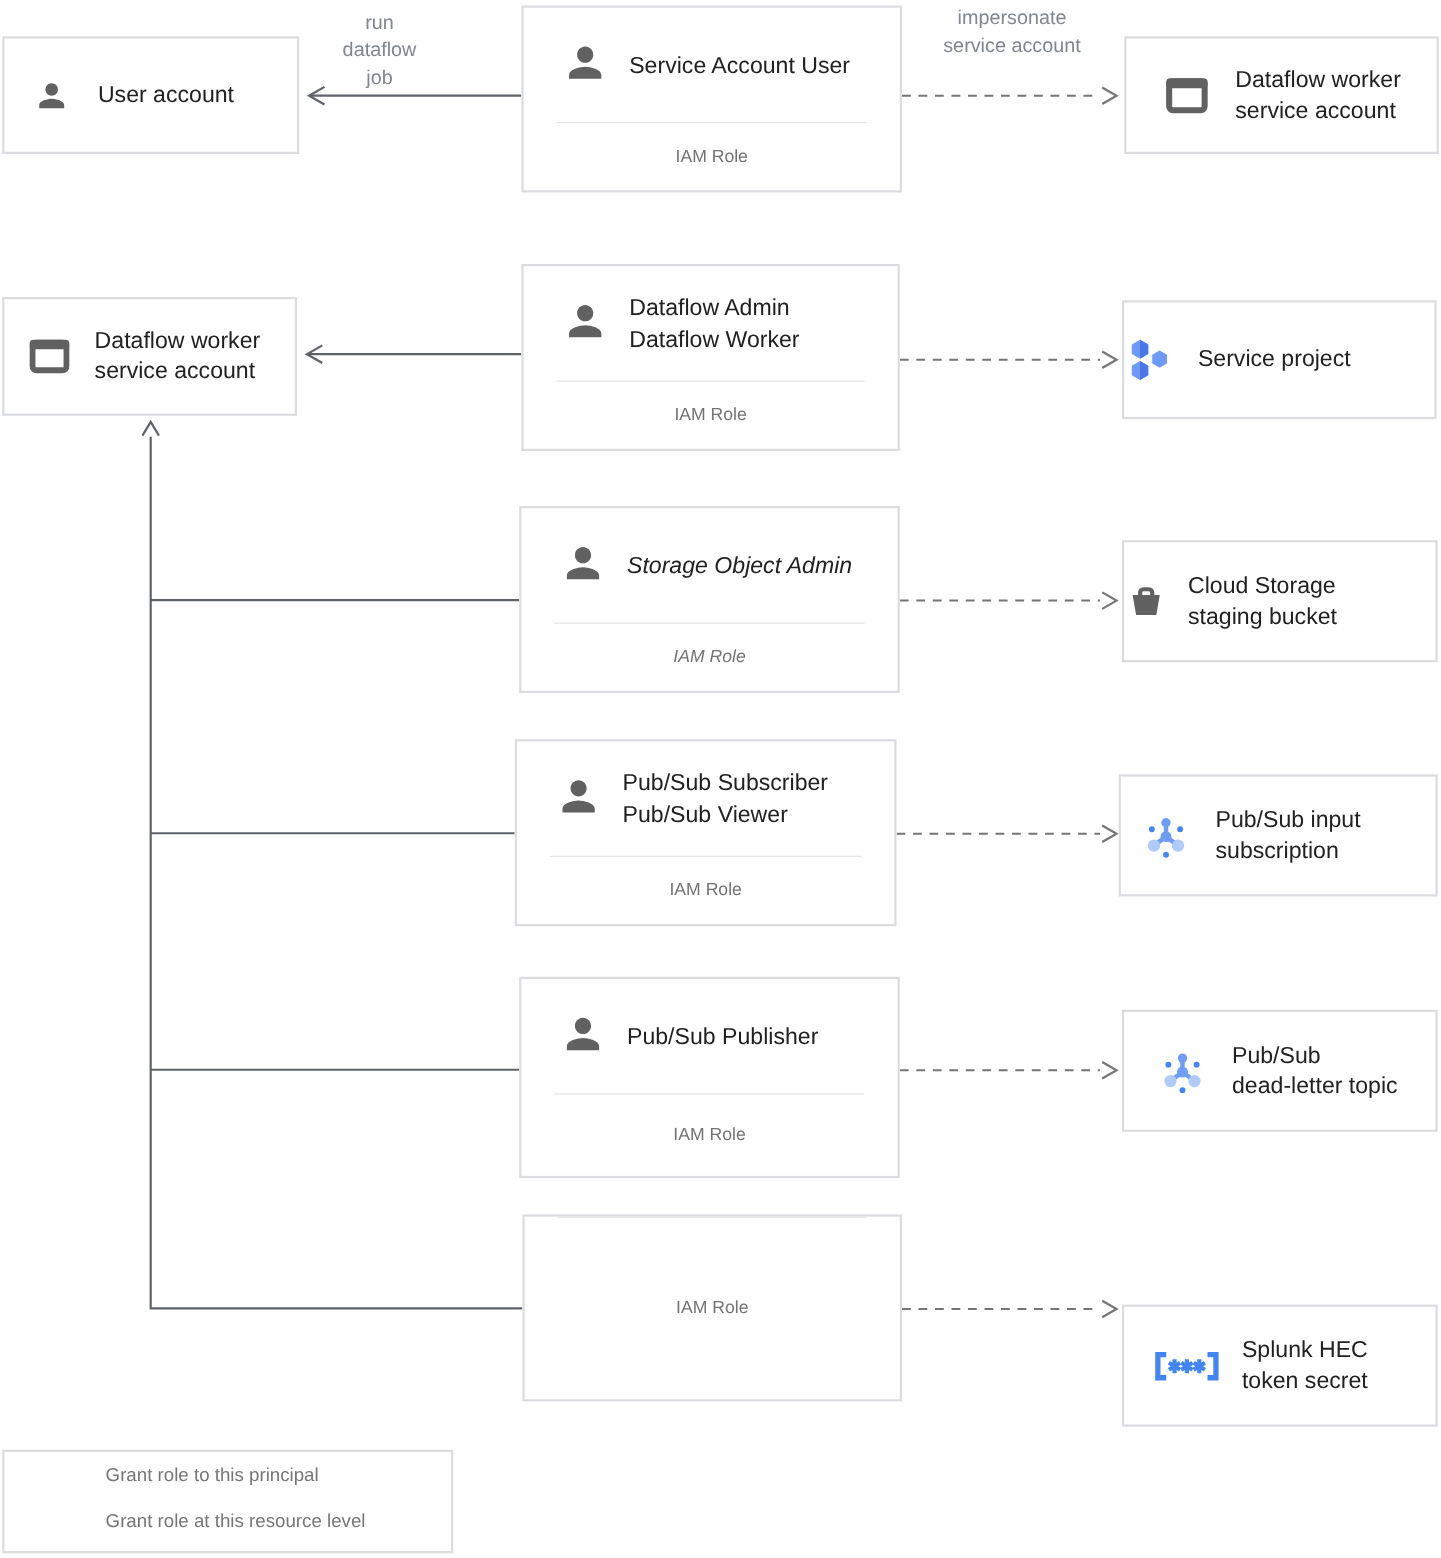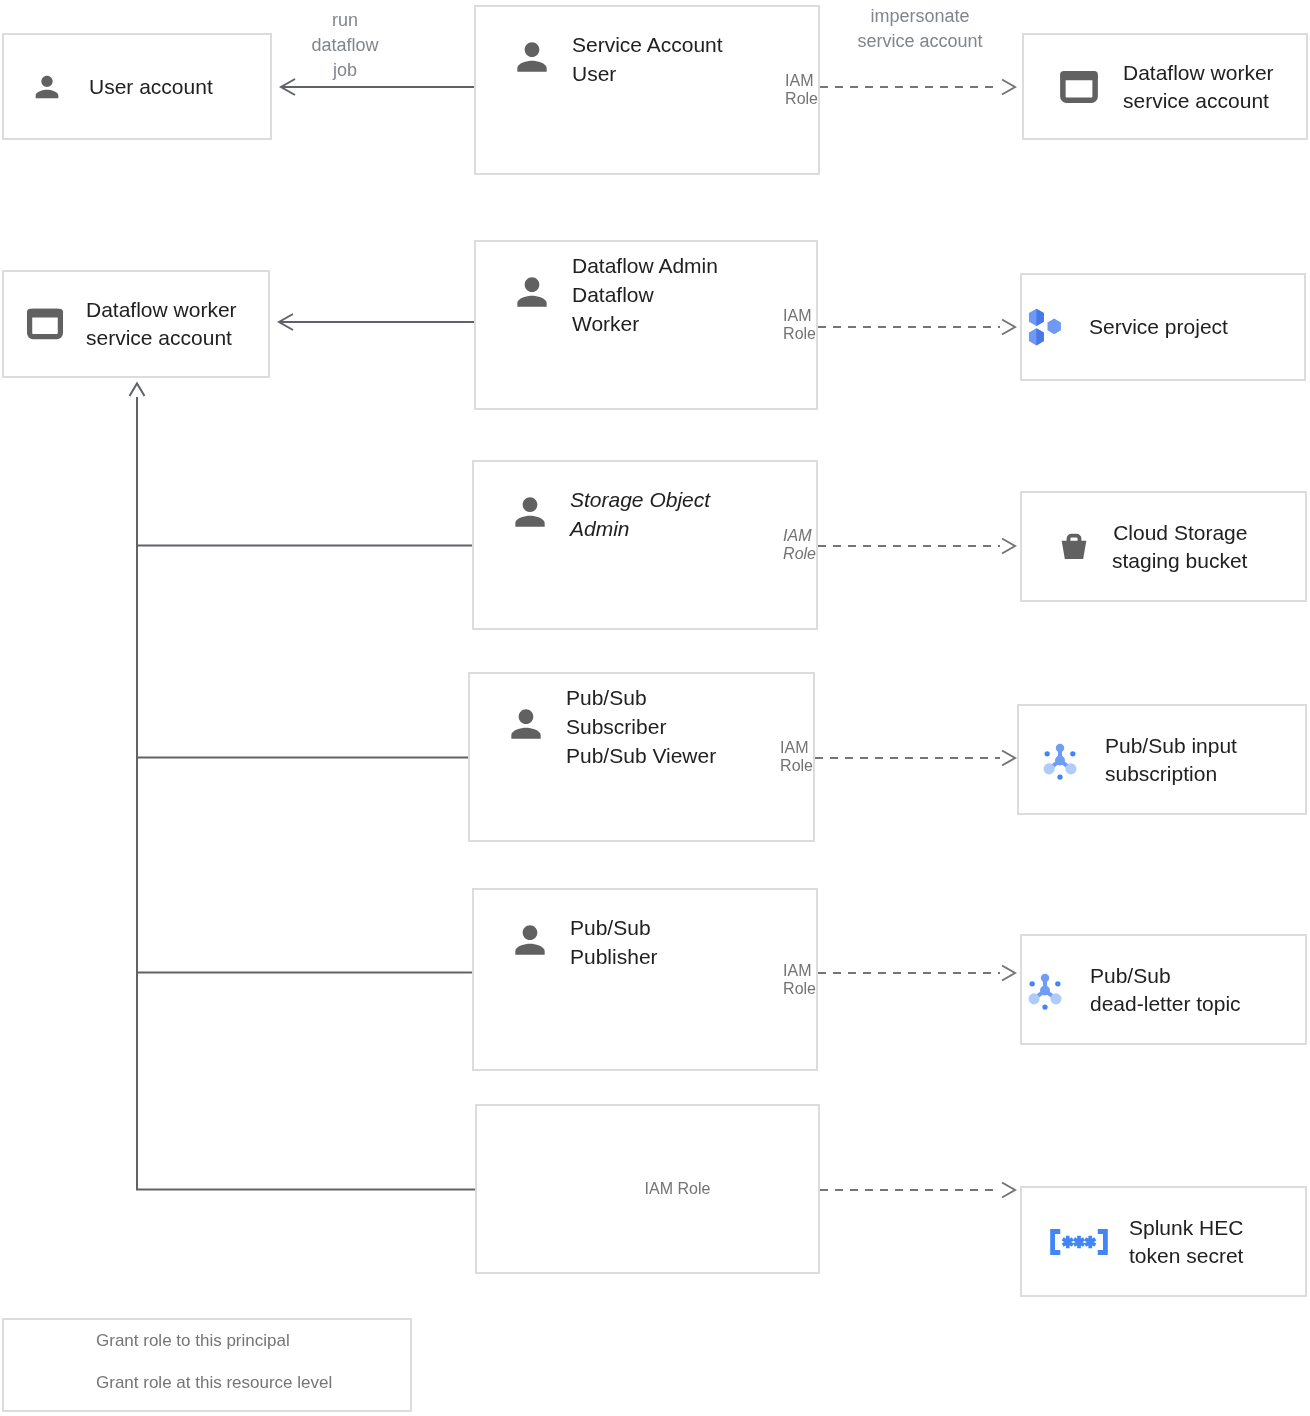--- a/index.html
+++ b/index.html
@@ -9,21 +9,21 @@
     font-family:"Liberation Sans", sans-serif; color:#212121; overflow:hidden;
   }
   svg.wires { position:absolute; left:0; top:0; }
   .node {
     position:absolute; background:#fff; border:2px solid #dadce0;
     display:flex; align-items:center;
   }
   .entity { gap:0; }
   .entity .ic { flex:0 0 auto; display:flex; align-items:center; justify-content:center; }
   .label { font-size:21px; line-height:28px; white-space:pre-line; color:#212121; }
-  .rolebox { flex-direction:row; align-items:stretch; }
+  .rolebox { flex-direction:column; align-items:stretch; }
   .role-top { height:104px; display:flex; align-items:center; padding-left:34px; gap:18px; }
   .role-title { font-size:21px; line-height:29px; white-space:pre-line; color:#212121; }
   .role-div { border-top:1px solid #e0e0e0; margin:0 30px; }
   .role-bottom { flex:1; display:flex; align-items:center; justify-content:center; }
   .role-sub { font-size:16px; color:#737373; }
   .edge-label {
     position:absolute; font-size:18px; line-height:25px; color:#80868b;
     text-align:center; white-space:pre-line;
   }
   .legend {
@@ -196,21 +196,21 @@
         <polygon points="7.5,2.5 11.4,4.75 11.4,9.25 7.5,11.5 3.6,9.25 3.6,4.75" fill="#6e9af5"></polygon>
         <polygon points="7.5,2.5 11.4,4.75 11.4,9.25 7.5,11.5" fill="#4a77e8"></polygon>
         <polygon points="16.8,7.6 20.3,9.65 20.3,13.75 16.8,15.8 13.3,13.75 13.3,9.65" fill="#6e9af5"></polygon>
         <polygon points="7.5,12.6 11.4,14.85 11.4,19.35 7.5,21.6 3.6,19.35 3.6,14.85" fill="#6e9af5"></polygon>
         <polygon points="7.5,12.6 11.4,14.85 11.4,19.35 7.5,21.6" fill="#4a77e8"></polygon>
       </svg>
     </span>
     <span class="label">Service project</span>
   </div>
 
-  <div class="node entity" style="left:1020px; top:491px; width:287px; height:111px; padding-left:32px;text-align:right;">
+  <div class="node entity" style="left:1020px; top:491px; width:287px; height:111px; ">
     <span class="ic" style="width:40px; margin-right:18px;">
       <svg width="40" height="40" viewBox="0 0 24 24">
         <path d="M8.7 8.6 V7 a1.8 1.8 0 0 1 1.8-1.8 h3 a1.8 1.8 0 0 1 1.8 1.8 V8.6" fill="none" stroke="#616161" stroke-width="2.3"></path>
         <path d="M4.6 8.3 h14.8 l-1.9 10.9 h-11 z" fill="#616161"></path>
       </svg>
     </span>
     <span class="label">Cloud Storage
 staging bucket</span>
   </div>
 
@@ -228,21 +228,21 @@
         <circle cx="12" cy="12.3" r="2.6" fill="#6f9cf4"></circle>
         <circle cx="5.3" cy="8.8" r="1.4" fill="#4285f4"></circle>
         <circle cx="18.7" cy="8.8" r="1.4" fill="#4285f4"></circle>
         <circle cx="12" cy="20.9" r="1.4" fill="#4285f4"></circle>
       </svg>
     </span>
     <span class="label">Pub/Sub input
 subscription</span>
   </div>
 
-  <div class="node entity" style="left:1020px; top:918px; width:287px; height:111px; margin-top:16px;">
+  <div class="node entity" style="left:1020px; top:918px; width:287px; height:111px; padding-left:30px;">
     <span class="ic" style="width:46px; margin-right:22px;">
       <svg width="46" height="46" viewBox="0 0 24 24">
         <g stroke="#6f9cf4" stroke-width="2.1">
           <path d="M12 12.3 V6.2"></path>
             <path d="M12 12.3 L6.9 16.1"></path>
             <path d="M12 12.3 L17.1 16.1"></path>
         </g>
         <circle cx="6.3" cy="16.6" r="2.9" fill="#aecbfa"></circle>
         <circle cx="17.7" cy="16.6" r="2.9" fill="#aecbfa"></circle>
         <circle cx="12" cy="5.7" r="2.2" fill="#6f9cf4"></circle>

